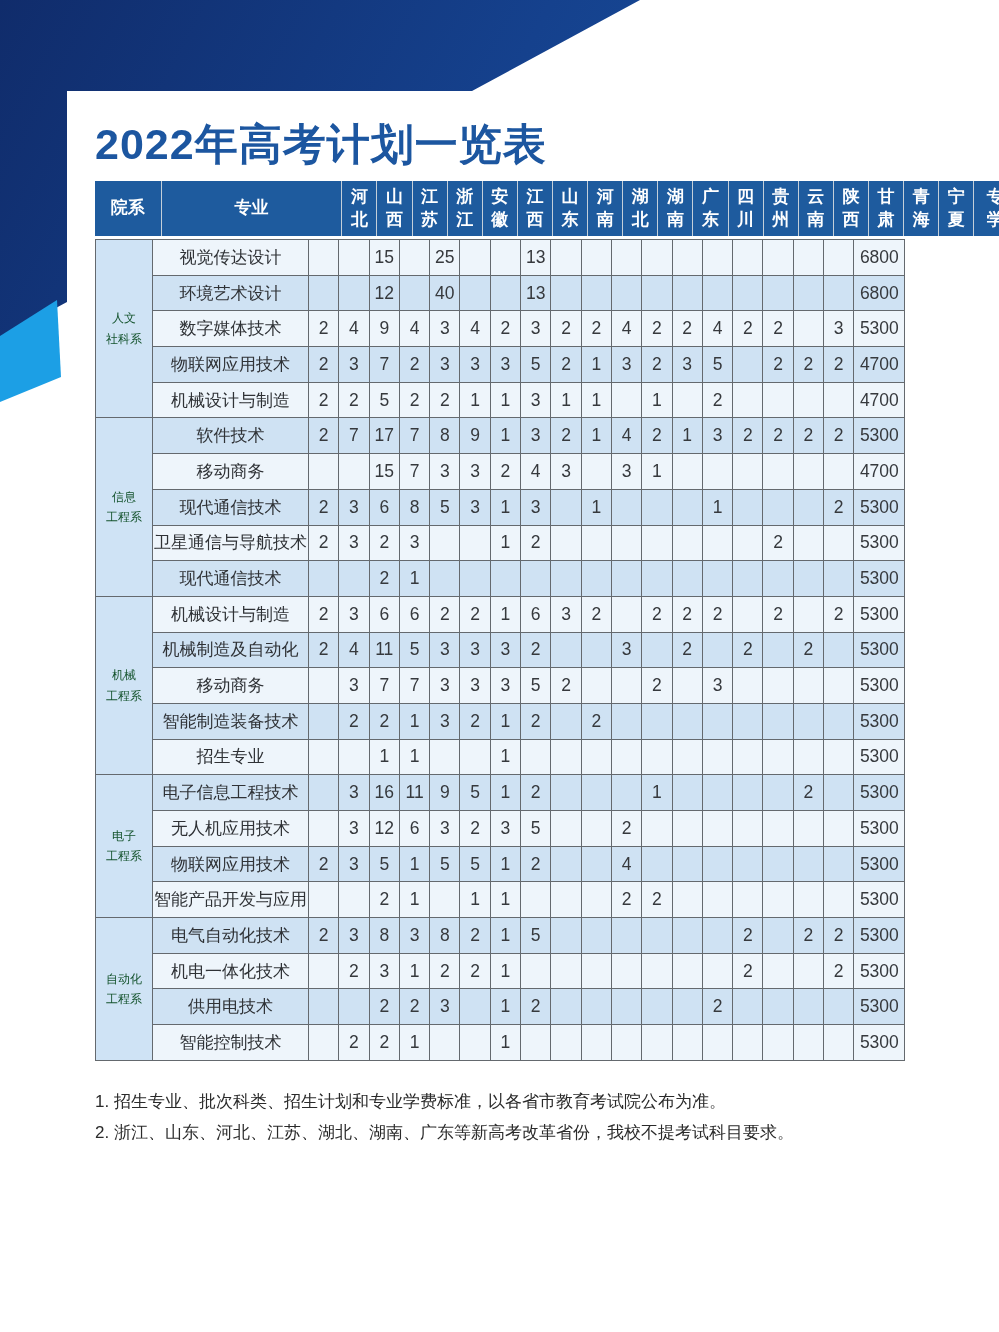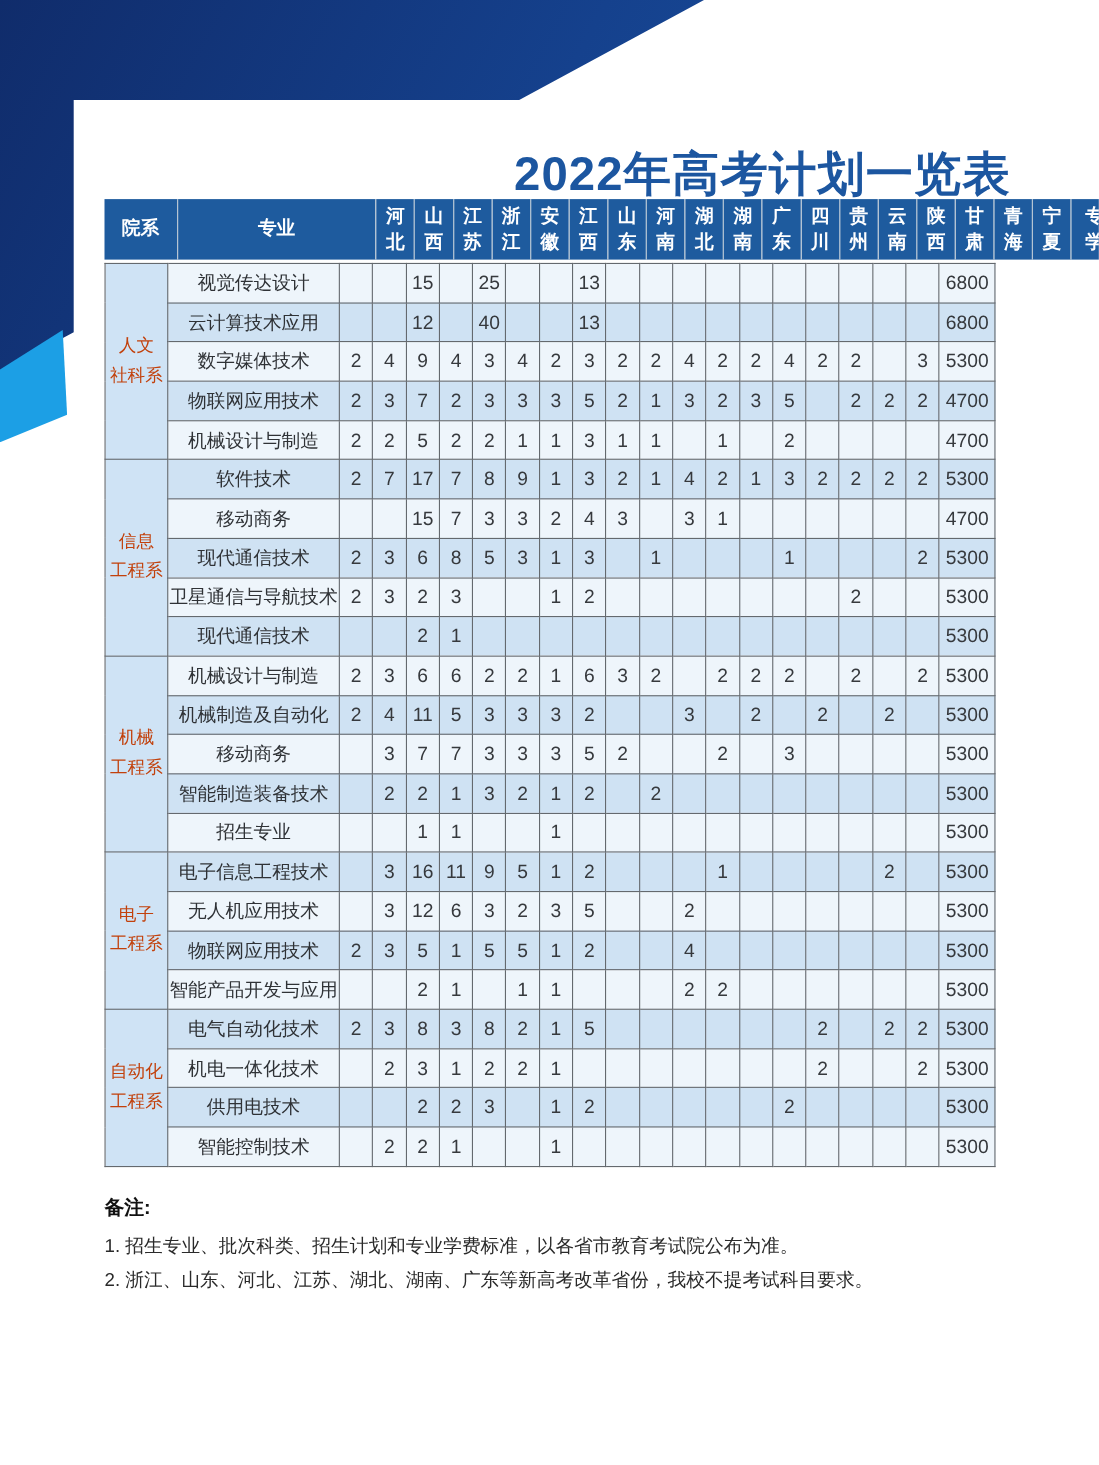--- a/index.html
+++ b/index.html
@@ -12,44 +12,44 @@
     position:absolute; left:0; top:0; width:999px; height:430px;
     background:linear-gradient(118deg, var(--banner_dark,#102c6b) 0%, var(--banner_mid,#15418d) 45%, var(--banner_light,#1c5aa9) 100%);
     clip-path:polygon(0 0, 640px 0, 472px 91px, 67px 91px, 67px 302px, 0 338px);
   }
   .banner-azure {
     position:absolute; left:0; top:0; width:999px; height:430px;
     background:var(--wedge,#1c9fe5);
     clip-path:polygon(0 336px, 57px 300px, 61px 377px, 0 402px);
   }
   .title {
-    position:absolute; left:95px; top:116px; width:810px; margin:14px;
-    text-align:right; font-size:43px; font-weight:bold; letter-spacing:1px;
+    position:absolute; left:95px; top:116px; width:810px; margin:0;
+    text-align:left; font-size:43px; font-weight:bold; letter-spacing:1px;
     color:var(--title_color,#1c56a0); white-space:nowrap;
   }
   table { border-collapse:collapse; table-layout:fixed; }
   #head-table { position:absolute; left:95px; top:181px; width:938px; }
   #head-table th {
     background:var(--header_bg,#1e5b9e); color:#ffffff; font-size:17px; font-weight:bold;
     height:55px; padding:0; text-align:center; vertical-align:middle;
     line-height:1.3; white-space:pre-line;
     border-right:1px solid var(--header_divider,#c4cfd9);
   }
   #head-table th:last-child { border-right:none; }
   #body-table { position:absolute; left:95px; top:239px; width:810px; }
   #body-table td {
     border:1px solid var(--grid_border,#64696e);
     font-size:17.5px; color:var(--text_color,#36393d);
     text-align:center; vertical-align:middle; height:34.7px; padding:0;
   }
   #body-table tr.light td { background:var(--row_light,#eef5fb); }
   #body-table tr.blue  td { background:var(--row_blue,#cfe2f3); }
   #body-table tbody td.dept {
-    background:var(--dept_bg,#cfe3f5); font-size:16px; color:#c2410c;
-    white-space:pre-line; line-height:1.7;font-family:Liberation Mono, monospace;
+    background:var(--dept_bg,#cfe3f5); font-size:12px; color:#14532d;
+    white-space:pre-line; line-height:1.7;
   }
   #body-table td.major { font-size:17px; color:#2f3236; }
   .notes { position:absolute; left:95px; top:1086px; width:810px; color:var(--note_color,#2a2a2a); }
   .notes-label { font-size:18px; font-weight:bold; color:#111111; margin-bottom:7px; }
   .note-line { font-size:17px; line-height:31px; }
 </style>
 </head>
 <body>
 
 <div class="page">
@@ -169,21 +169,21 @@
           <td></td>
           <td></td>
           <td></td>
           <td></td>
           <td></td>
           <td></td>
           <td></td>
           <td class="fee">6800</td>
         </tr>
         <tr class="blue">
-          <td class="major">云计算技术应用</td>
+          <td class="major">环境艺术设计</td>
           <td></td>
           <td></td>
           <td>12</td>
           <td></td>
           <td>40</td>
           <td></td>
           <td></td>
           <td>13</td>
           <td></td>
           <td></td>
@@ -664,17 +664,16 @@
           <td></td>
           <td></td>
           <td></td>
           <td></td>
           <td class="fee">5300</td>
         </tr>
       </tbody>
     </table>
 
   <div class="notes">
-    <div class="notes-label">备注:</div>
     <div class="note-line">1. 招生专业、批次科类、招生计划和专业学费标准，以各省市教育考试院公布为准。</div>
     <div class="note-line">2. 浙江、山东、河北、江苏、湖北、湖南、广东等新高考改革省份，我校不提考试科目要求。</div>
   </div>
 </div>
 
 </body></html>

